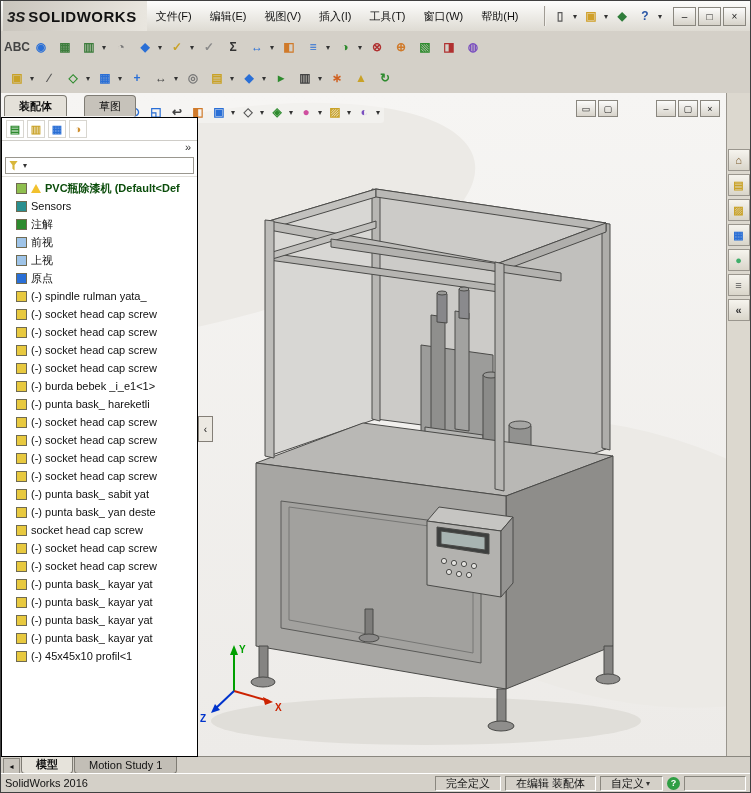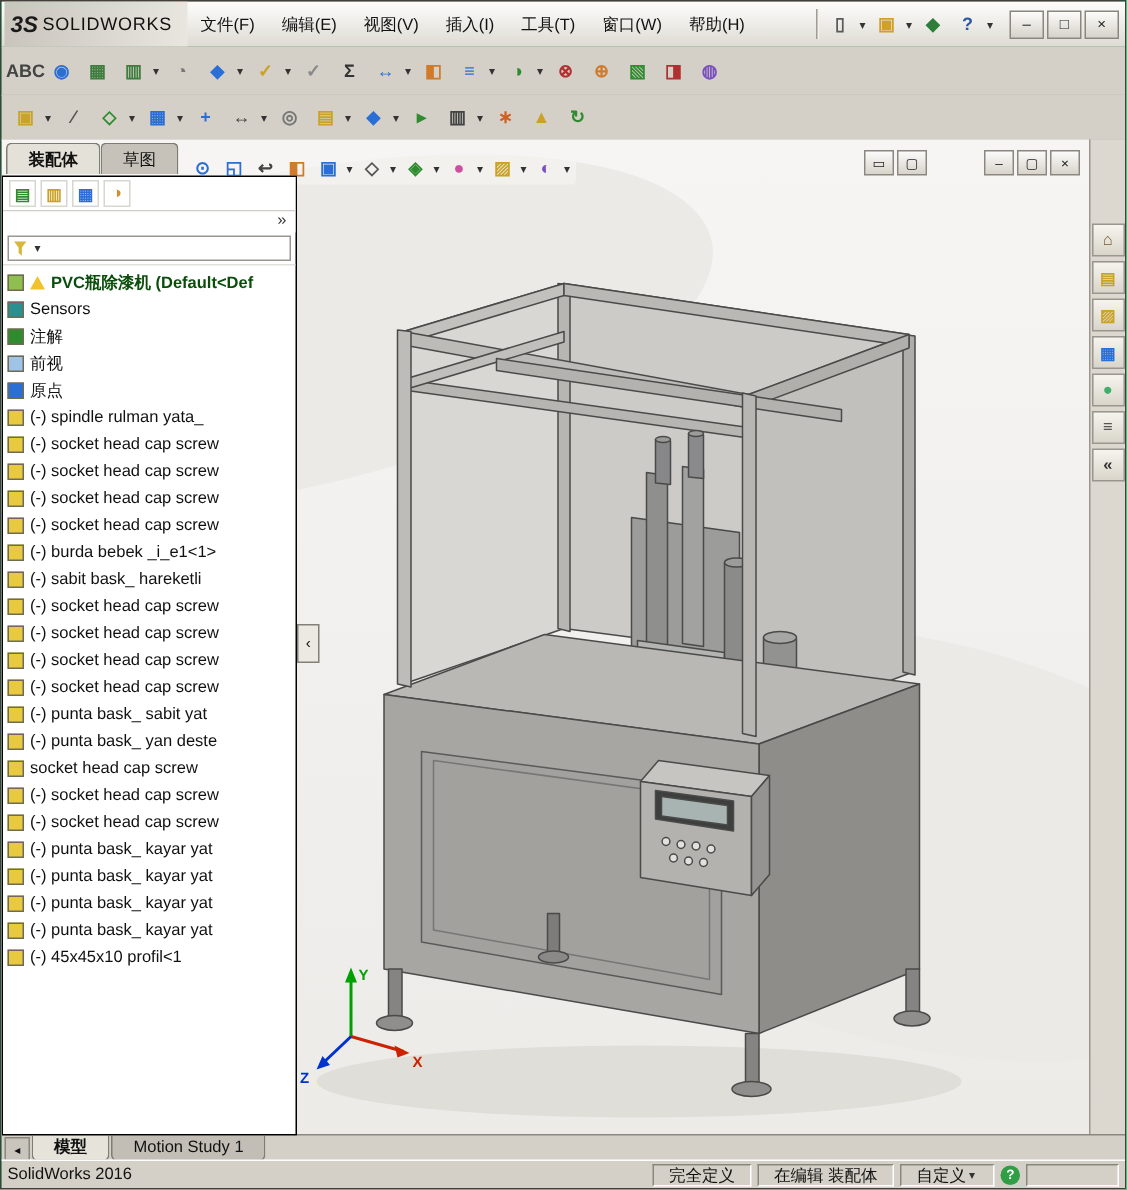--- a/index.html
+++ b/index.html
@@ -1,55 +1,55 @@
 <!DOCTYPE html>
 <html><head>
 <meta charset="utf-8">
 <style>
   html,body{margin:0;padding:0;}
   body{font-family:"Liberation Sans",sans-serif;}
-  .win{position:relative;width:751px;height:793px;background:#22c55e;overflow:hidden;border:1px solid #404040;box-sizing:border-box;font-size:11px;color:#111;}
+  .win{position:relative;width:751px;height:793px;background:#bef264;overflow:hidden;border:1px solid #404040;box-sizing:border-box;font-size:11px;color:#111;}
   
   .titlebar{position:absolute;left:0;top:0;right:0;height:30px;background:linear-gradient(#fdfdfc,#dedbd3);border-bottom:1px solid #a8a49c;display:flex;align-items:center;padding:0 2px;}
   .logo{display:flex;align-items:baseline;gap:3px;padding:0 10px 0 4px;background:linear-gradient(90deg,#c9c5bd,#e9e6df);height:100%;align-items:center;}
   .logo .mark{font-weight:bold;font-style:italic;font-size:15px;color:#1a1a1a;}
-  .logo .name{font-weight:normal;font-size:12px;letter-spacing:.5px;color:#111;}
+  .logo .name{font-weight:bold;font-size:15px;letter-spacing:.5px;color:#111;}
   .menubar{display:flex;align-items:center;height:100%;}
   .menu-item{padding:0 9px;display:flex;align-items:center;height:100%;cursor:default;}
   .tb-right{margin-left:auto;display:flex;align-items:center;gap:1px;}
   .wbtns{display:flex;margin-left:6px;margin-right:2px;}
   .wbtn{width:21px;height:17px;border:1px solid #8a877f;background:linear-gradient(#fcfcfb,#d6d2c9);display:flex;align-items:center;justify-content:center;font-size:10px;margin-left:2px;color:#222;}
   
   .toolbar{position:absolute;left:0;right:0;display:flex;align-items:center;gap:2px;padding:0 5px;background:#d4d0c8;border-bottom:1px solid #b3afa7;}
   .tb2{top:30px;height:32px;}
   .tb3{top:62px;height:30px;}
   .icon{width:20px;height:20px;display:inline-flex;align-items:center;justify-content:center;font-size:12px;font-weight:bold;border:1px solid transparent;border-radius:2px;flex:none;}
   .tbtn{display:flex;align-items:center;flex:none;}
   .caret{font-size:8px;color:#333;width:8px;text-align:center;}
   .vsep{width:1px;height:20px;background:#a09c94;box-shadow:1px 0 0 #f2f0ec;margin:0 3px;flex:none;}
   
-  .cmdtabs{position:absolute;left:3px;top:94px;display:flex;gap:0;z-index:5;}
+  .cmdtabs{position:absolute;left:3px;top:94px;display:flex;gap:17px;z-index:5;}
   .ctab{padding:3px 14px 2px;border:1px solid #7f7c74;border-bottom:none;border-radius:4px 4px 0 0;background:#c6c2ba;}
   .ctab.active{background:#e4e1d9;font-weight:bold;}
   
   .viewport{position:absolute;left:0;top:92px;right:24px;bottom:35px;background:linear-gradient(#f6f5f3,#edebe8);overflow:hidden;}
   .headsup{position:absolute;left:122px;top:8px;display:flex;align-items:center;gap:1px;background:rgba(246,245,243,.6);padding:1px 2px;border-radius:3px;}
   .docbtns{position:absolute;right:6px;top:7px;display:flex;gap:2px;align-items:center;}
   .docbtns2{position:absolute;right:108px;top:7px;display:flex;gap:2px;align-items:center;}
   .docbtn{width:18px;height:15px;border:1px solid #8a877f;background:linear-gradient(#fbfbfa,#d8d4cb);display:flex;align-items:center;justify-content:center;font-size:9px;color:#222;}
   
   .fmpanel{position:absolute;left:0;top:116px;width:197px;bottom:35px;background:#fff;border:1px solid #000;box-sizing:border-box;display:flex;flex-direction:column;z-index:4;}
   .fmtabs{display:flex;align-items:center;gap:3px;padding:2px 4px;border-bottom:1px solid #cfcdc8;background:#fff;}
   .fmtab-icon{width:16px;height:16px;display:flex;align-items:center;justify-content:center;font-size:11px;font-weight:bold;border:1px solid #d8d6d0;}
   .fmchevron{margin-left:auto;font-size:11px;color:#333;padding-right:2px;}
   .filterrow{display:flex;align-items:center;padding:2px 3px;border-bottom:1px solid #e2e0db;}
   .filterbox{flex:1;height:15px;border:1px solid #9a978f;background:#fff;display:flex;align-items:center;gap:3px;padding:0 3px;}
   .funnel{width:9px;height:10px;background:#d8b63a;clip-path:polygon(0 0,100% 0,62% 45%,62% 100%,38% 82%,38% 45%);}
   .tree{flex:1;overflow:hidden;padding-top:2px;}
-  .trow{display:flex;align-items:center;height:18px;padding-left:3px;gap:4px;overflow:hidden;white-space:nowrap;}
+  .trow{display:flex;align-items:center;height:18px;padding-left:14px;gap:4px;overflow:hidden;white-space:nowrap;}
   .trow.root{color:#0b4d0b;font-weight:bold;}
   .tico{width:11px;height:11px;border:1px solid #6f6a52;flex:none;box-sizing:border-box;}
   .warn{width:0;height:0;border-left:5px solid transparent;border-right:5px solid transparent;border-bottom:9px solid #f2c12e;flex:none;}
   .flyout{position:absolute;left:197px;top:415px;width:13px;height:24px;background:#ece9e2;border:1px solid #847f77;display:flex;align-items:center;justify-content:center;font-size:10px;z-index:6;}
   
   .taskpane{position:absolute;right:0;top:92px;width:24px;bottom:35px;background:#dcd8cf;border-left:1px solid #9a968e;display:flex;flex-direction:column;align-items:center;padding-top:56px;box-sizing:border-box;gap:3px;}
   .tpbtn{width:20px;height:20px;border:1px solid #9a968e;background:linear-gradient(#f6f4ee,#d9d5ca);display:flex;align-items:center;justify-content:center;font-size:11px;font-weight:bold;}
   
   .tabbar{position:absolute;left:0;right:0;bottom:18px;height:17px;background:#d4d0c8;border-top:1px solid #8a877f;display:flex;align-items:flex-start;gap:1px;padding-left:2px;}
   .tabscroll{width:15px;height:14px;border:1px solid #8a877f;background:#c9c5bd;display:flex;align-items:center;justify-content:center;font-size:8px;margin-top:1px;}
@@ -498,20 +498,24 @@
           <div class="trow">
             <span class="tico" style="background: rgb(46, 139, 46);"></span>
             <span>注解</span>
           </div>
 
           <div class="trow">
             <span class="tico" style="background: rgb(159, 196, 232);"></span>
             <span>前视</span>
           </div>
 
+          <div class="trow">
+            <span class="tico" style="background: rgb(159, 196, 232);"></span>
+            <span>上视</span>
+          </div>
 
 
           <div class="trow">
             <span class="tico" style="background: rgb(42, 111, 214);"></span>
             <span>原点</span>
           </div>
         </div>
       <div>
 
 
@@ -548,21 +552,21 @@
           <div class="trow">
             <span class="tico" style="background:#e8c93f;"></span>
 
             <span>(-) burda bebek _i_e1&lt;1&gt;</span>
           </div>
 
 
           <div class="trow">
             <span class="tico" style="background:#e8c93f;"></span>
 
-            <span>(-) sabit bask_ hareketli</span>
+            <span>(-) punta bask_ hareketli</span>
           </div>
 
           <div class="trow">
             <span class="tico" style="background:#e8c93f;"></span>
 
             <span>(-) socket head cap screw</span>
           </div>
 
           <div class="trow">
             <span class="tico" style="background:#e8c93f;"></span>

